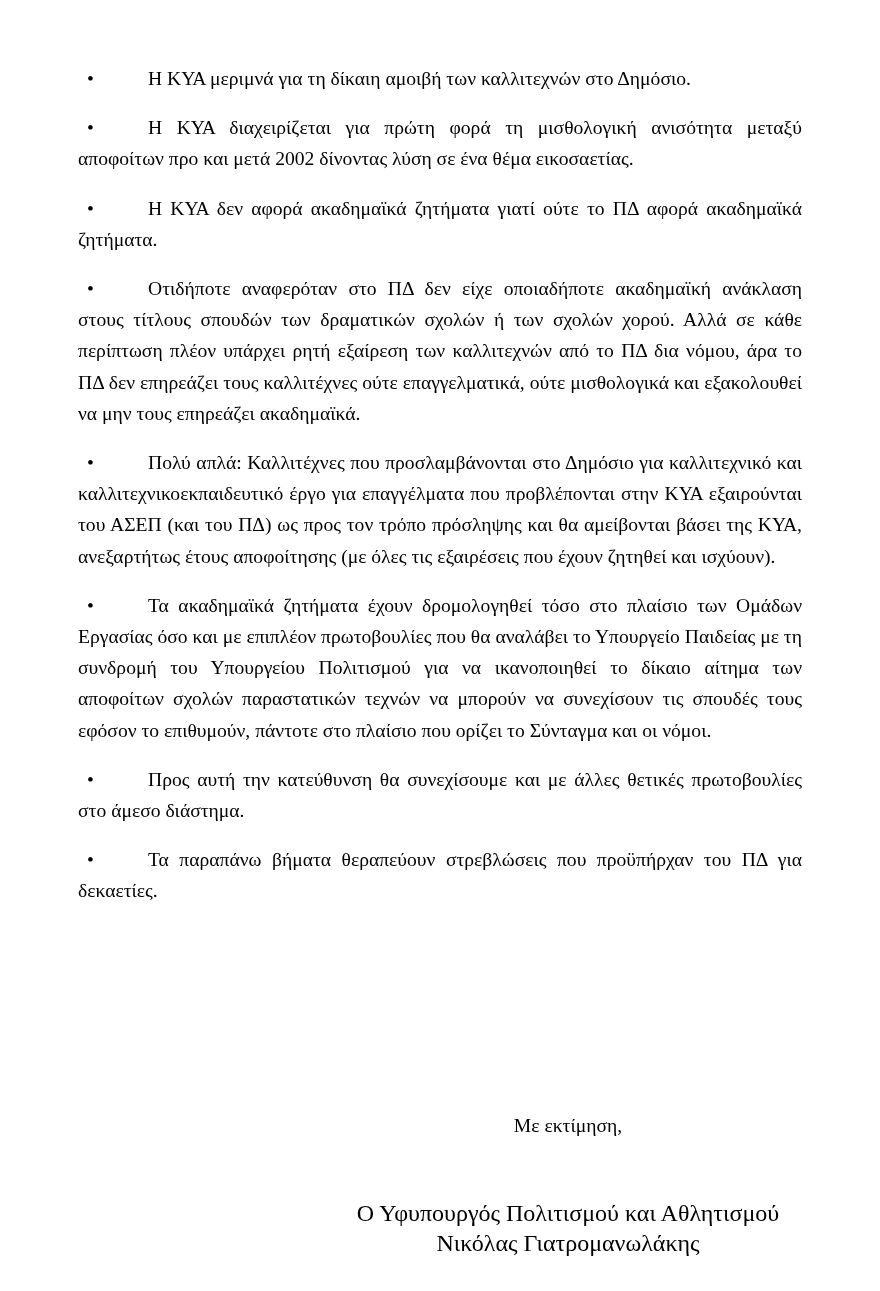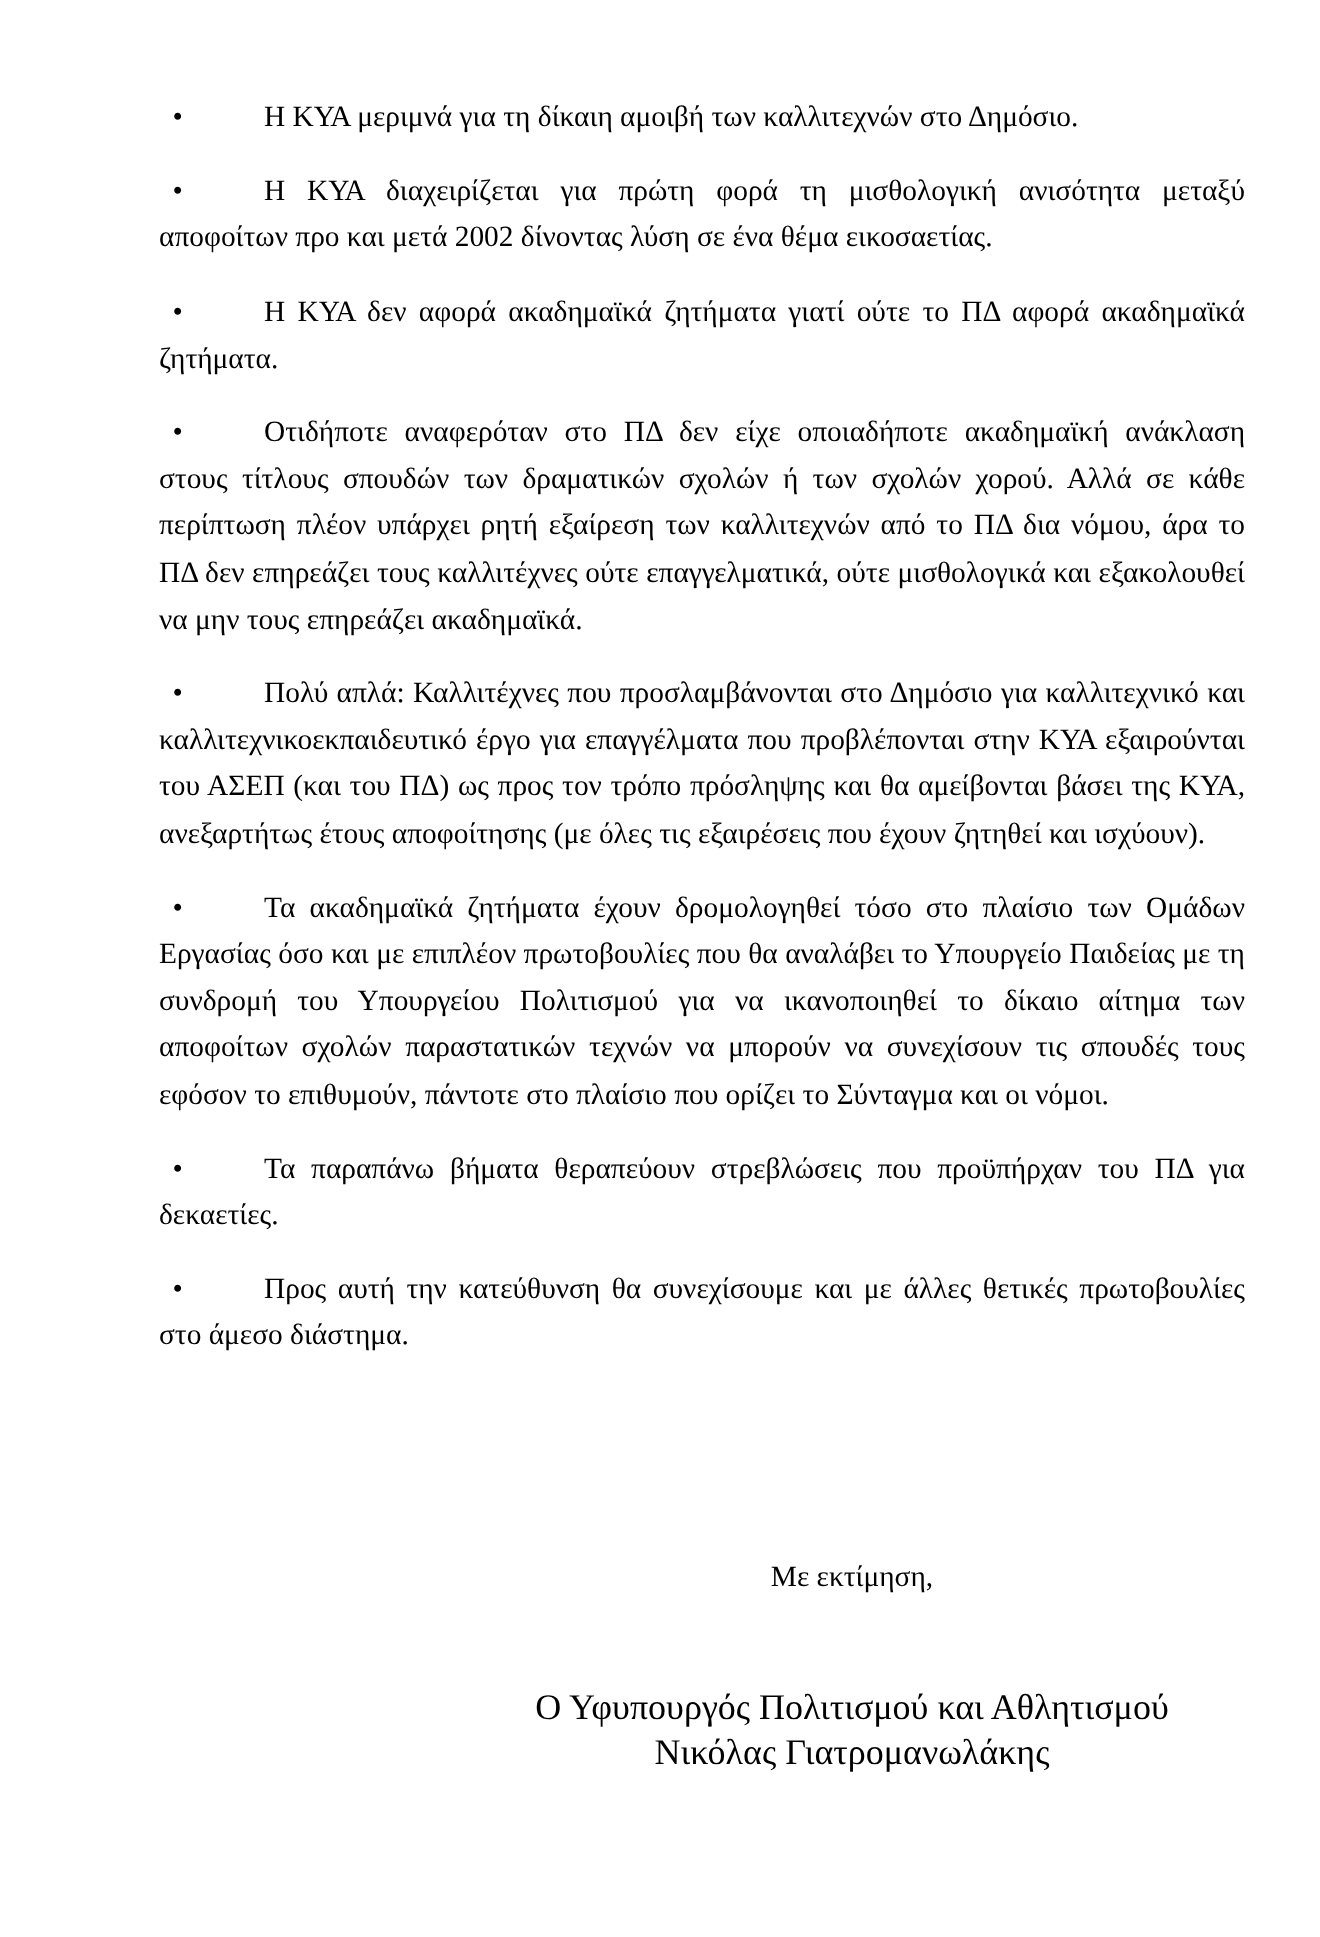--- a/index.html
+++ b/index.html
@@ -15,21 +15,21 @@
   .page {
     position: relative;
     width: 880px;
     height: 1291px;
     background: #ffffff;
     overflow: hidden;
     box-sizing: border-box;
   }
   .body-block {
     position: absolute;
-    left: 106px;
+    left: 78px;
     top: 63px;
     width: 724px;
   }
   .bullet-para {
     position: relative;
     font-size: 19.6px;
     line-height: 31.2px;
     text-align: justify;
     text-justify: inter-word;
     margin: 0 0 18px 0;
@@ -47,21 +47,21 @@
     font-size: 19.6px;
     line-height: 31.2px;
     vertical-align: baseline;
   }
   .para-text {
     display: inline;
   }
   .sign-block {
     position: absolute;
     left: 308px;
-    top: 1036px;
+    top: 1110px;
     width: 520px;
     text-align: center;
   }
   .sign-closing {
     font-size: 19.6px;
     line-height: 31.2px;
     margin: 0;
   }
   .sign-gap {
     height: 57px;
@@ -103,25 +103,25 @@
 
     <p class="bullet-para">
       <span class="bullet-mark">•</span><span class="para-text">Πολύ απλά: Καλλιτέχνες που προσλαμβάνονται στο Δημόσιο για καλλιτεχνικό και καλλιτεχνικοεκπαιδευτικό έργο για επαγγέλματα που προβλέπονται στην ΚΥΑ εξαιρούνται του ΑΣΕΠ (και του ΠΔ) ως προς τον τρόπο πρόσληψης και θα αμείβονται βάσει της ΚΥΑ, ανεξαρτήτως έτους αποφοίτησης (με όλες τις εξαιρέσεις που έχουν ζητηθεί και ισχύουν).</span>
     </p>
 
     <p class="bullet-para">
       <span class="bullet-mark">•</span><span class="para-text">Τα ακαδημαϊκά ζητήματα έχουν δρομολογηθεί τόσο στο πλαίσιο των Ομάδων Εργασίας όσο και με επιπλέον πρωτοβουλίες που θα αναλάβει το Υπουργείο Παιδείας με τη συνδρομή του Υπουργείου Πολιτισμού για να ικανοποιηθεί το δίκαιο αίτημα των αποφοίτων σχολών παραστατικών τεχνών να μπορούν να συνεχίσουν τις σπουδές τους εφόσον το επιθυμούν, πάντοτε στο πλαίσιο που ορίζει το Σύνταγμα και οι νόμοι.</span>
     </p>
 
     <p class="bullet-para">
-      <span class="bullet-mark">•</span><span class="para-text">Τα παραπάνω βήματα θεραπεύουν στρεβλώσεις που προϋπήρχαν του ΠΔ για δεκαετίες.</span>
+      <span class="bullet-mark">•</span><span class="para-text">Προς αυτή την κατεύθυνση θα συνεχίσουμε και με άλλες θετικές πρωτοβουλίες στο άμεσο διάστημα.</span>
     </p>
 
     <p class="bullet-para">
-      <span class="bullet-mark">•</span><span class="para-text">Προς αυτή την κατεύθυνση θα συνεχίσουμε και με άλλες θετικές πρωτοβουλίες στο άμεσο διάστημα.</span>
+      <span class="bullet-mark">•</span><span class="para-text">Τα παραπάνω βήματα θεραπεύουν στρεβλώσεις που προϋπήρχαν του ΠΔ για δεκαετίες.</span>
     </p>
 
   </div>
 
   <div class="sign-block">
     <p class="sign-closing">Με εκτίμηση,</p>
     <div class="sign-gap"></div>
     <p class="sign-title">Ο Υφυπουργός Πολιτισμού και Αθλητισμού</p>
     <p class="sign-name">Νικόλας Γιατρομανωλάκης</p>
   </div>

